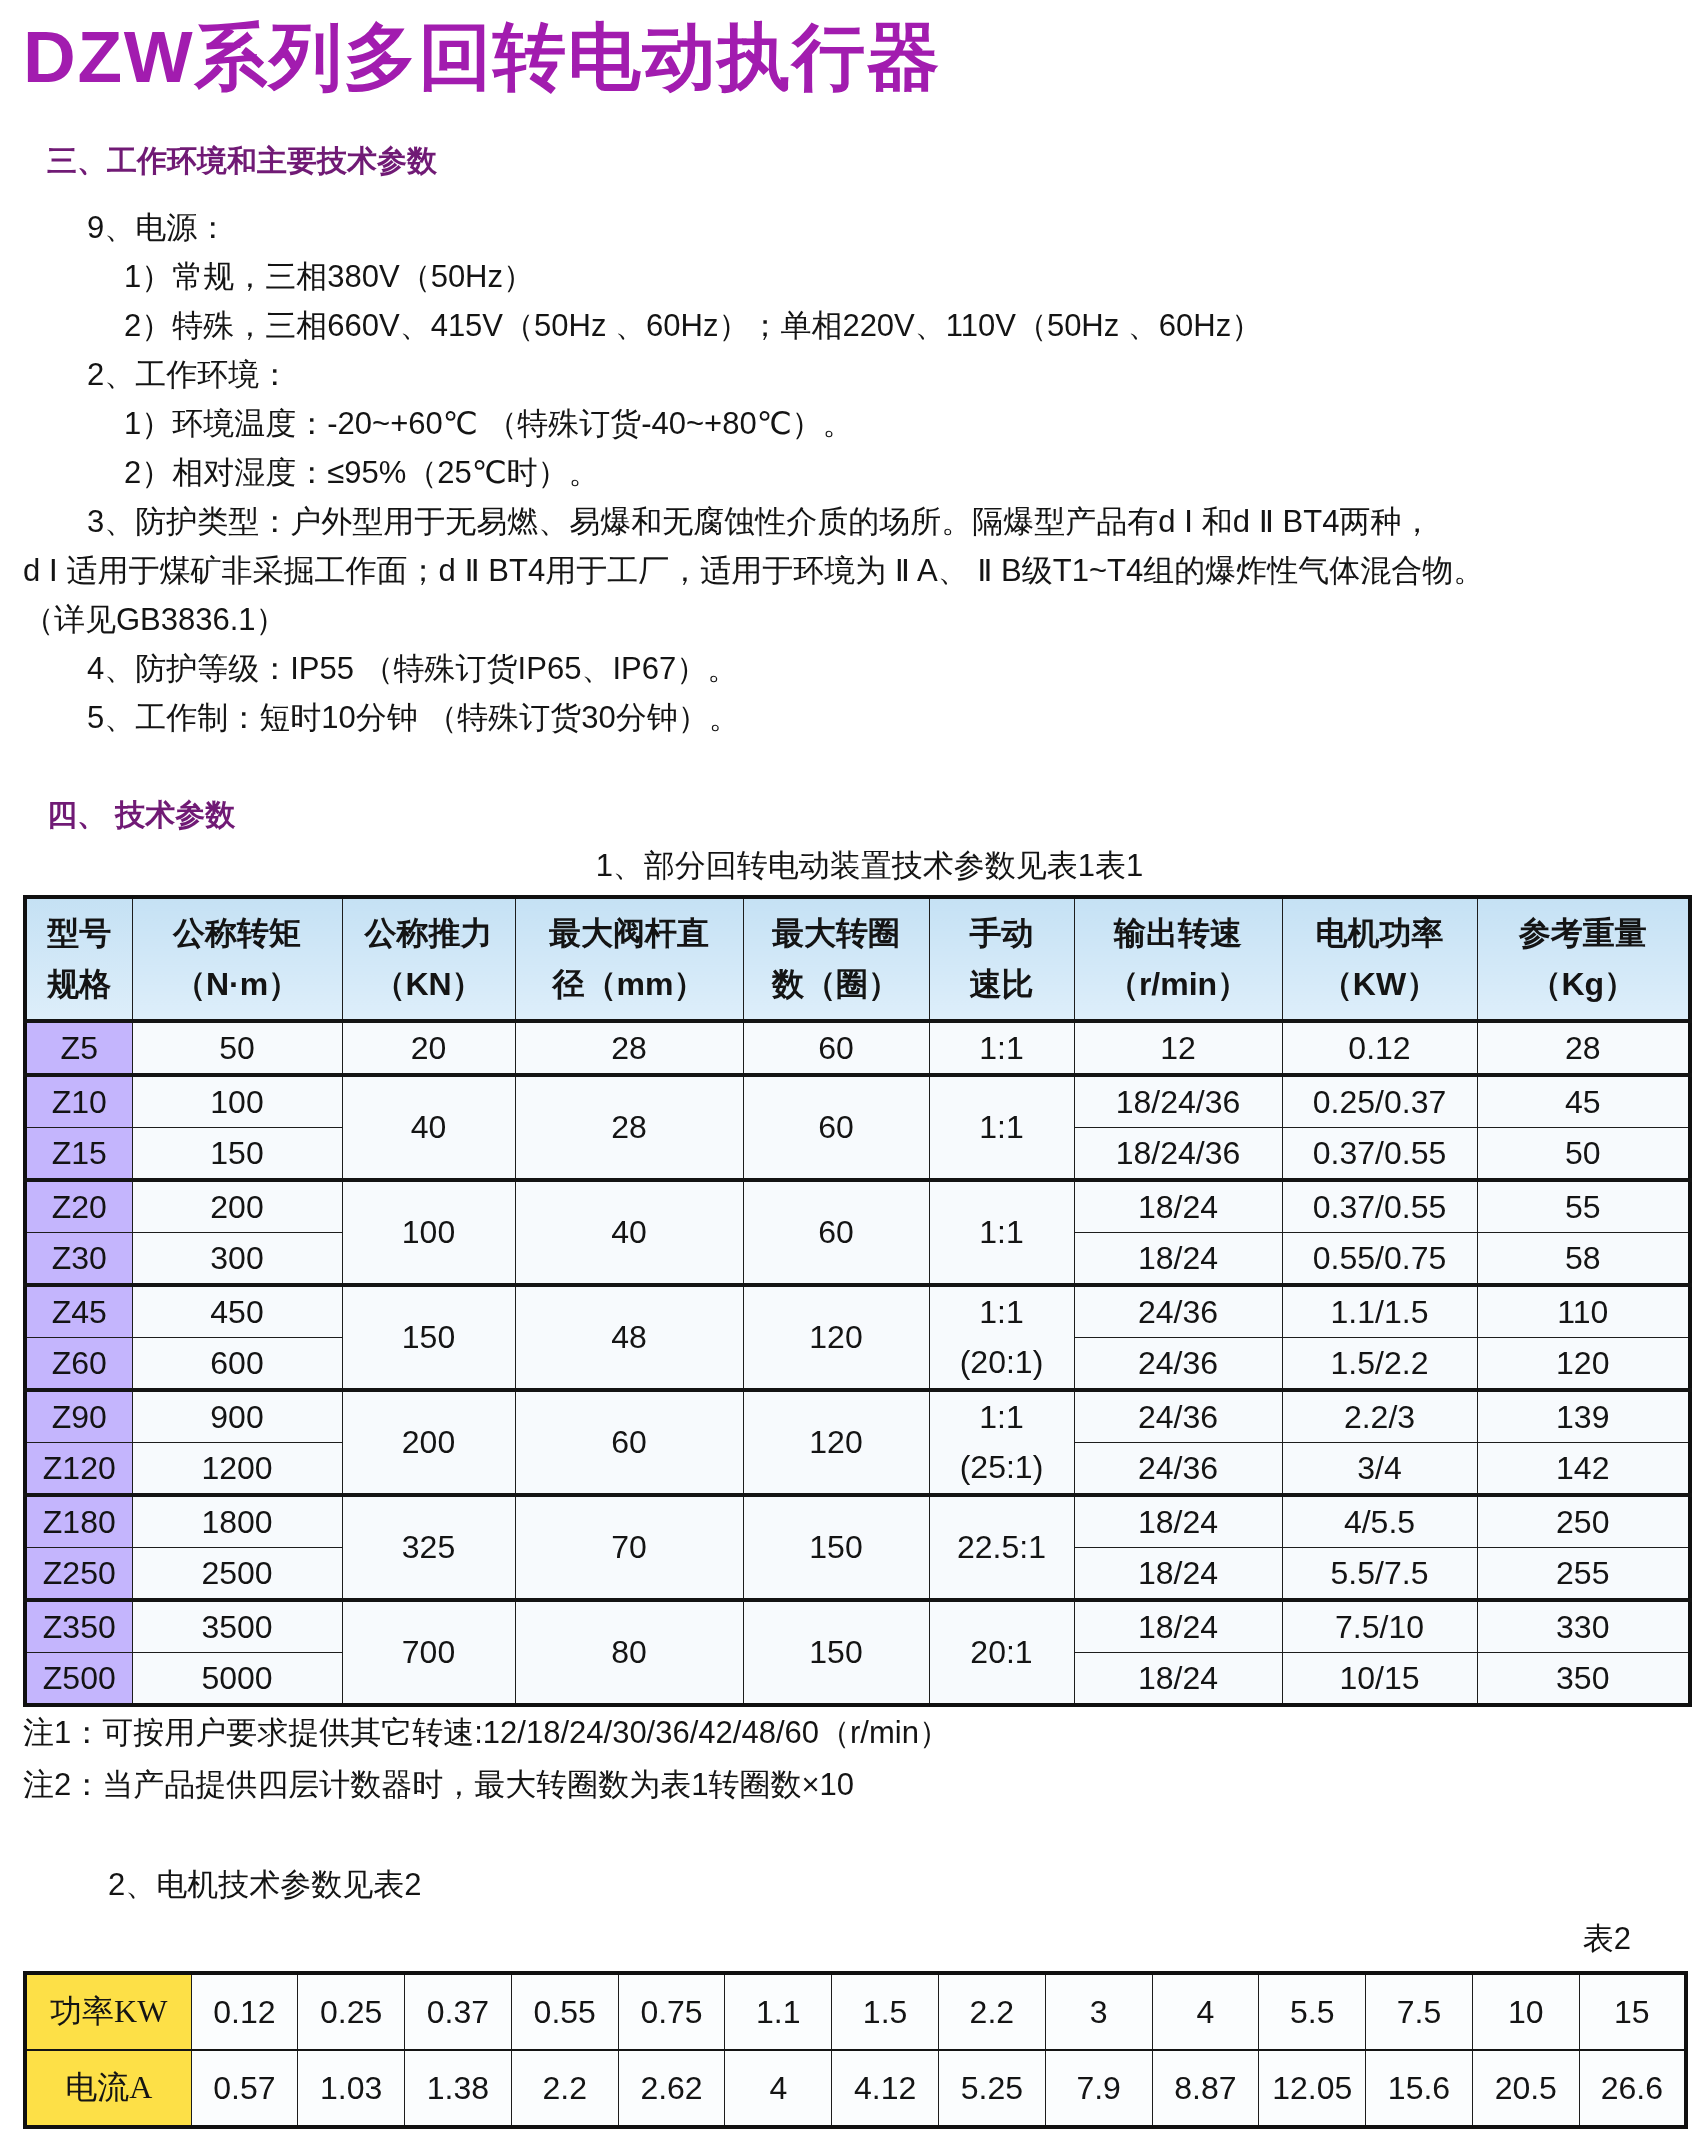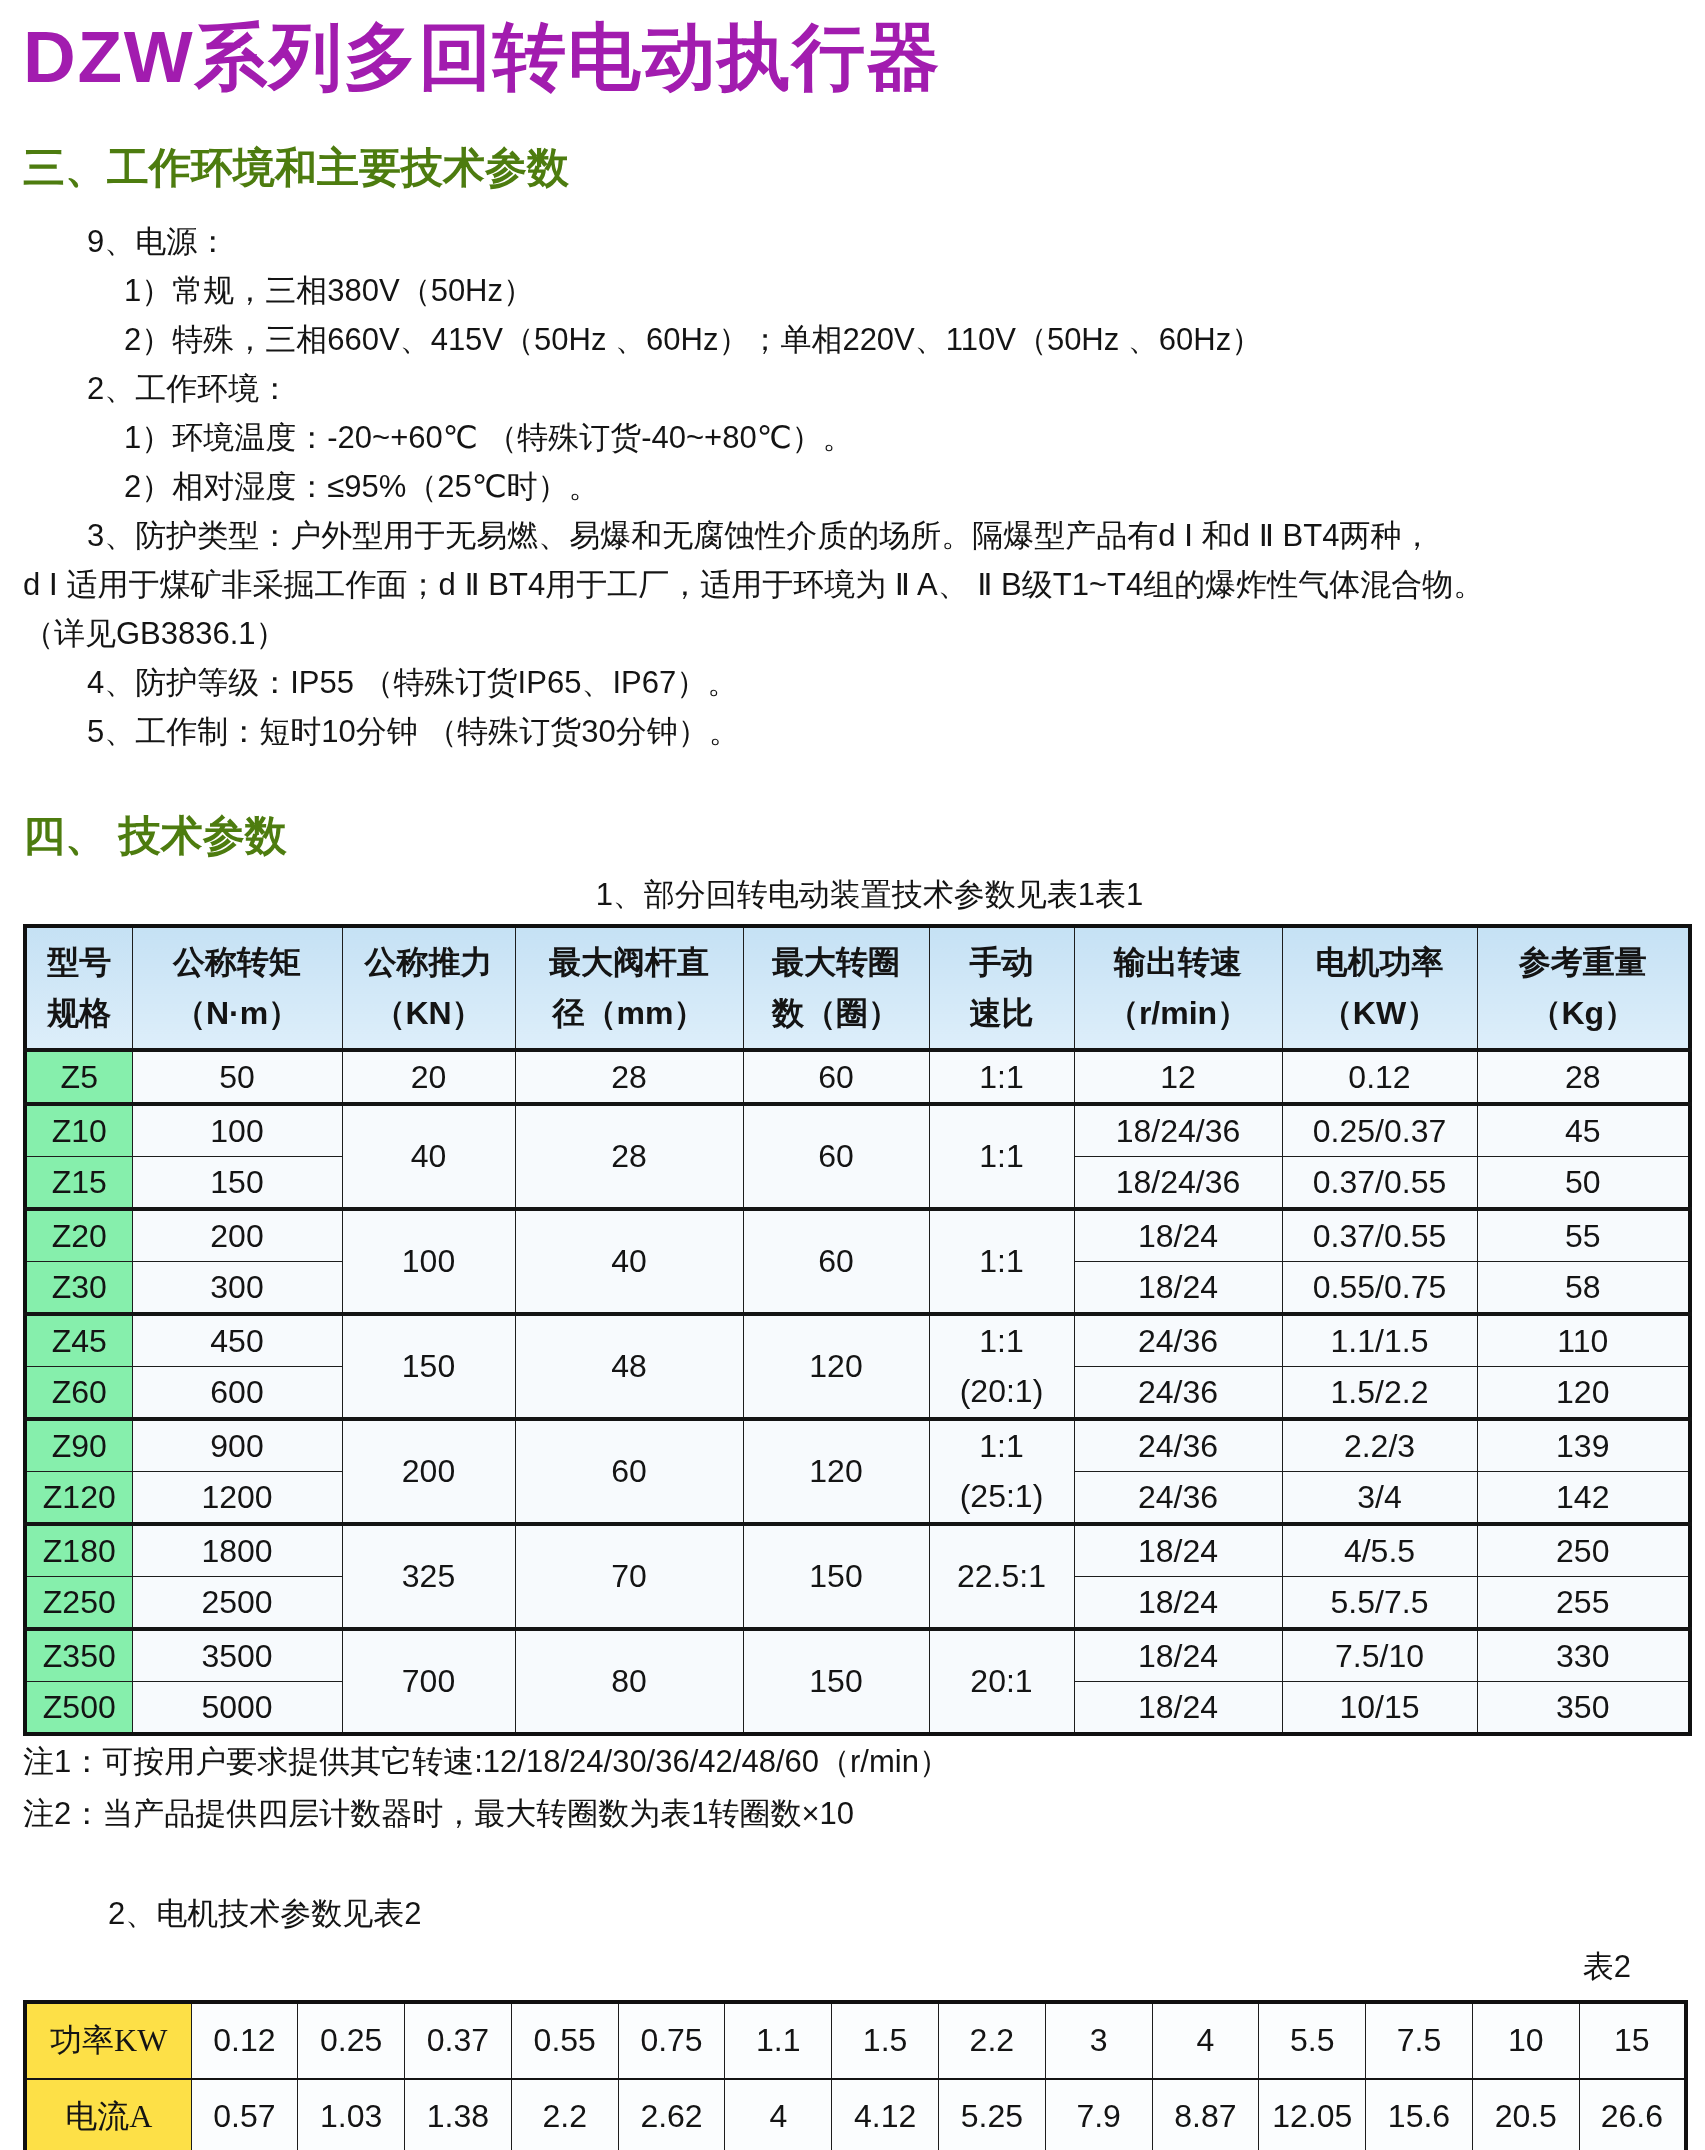--- a/index.html
+++ b/index.html
@@ -7,22 +7,22 @@
     width:1705px;height:2151px;overflow:hidden;
     font-family:"Liberation Sans","DejaVu Sans",sans-serif;
     color:#141414;
   }
   .page{padding:16px 20px 0 23px;}
   .title{
     margin:0;color:#a21caf;font-size:73px;font-weight:bold;
     letter-spacing:1.7px;line-height:1.12;
   }
   .sec{
-    color:#4d7c0f;font-size:42px;font-weight:bold;
-    margin:45px 0 0 0;line-height:1.2;
+    color:#701a75;font-size:30px;font-weight:bold;
+    margin:45px 0 0 24px;line-height:1.2;
   }
   .sec4{margin-top:55px;}
   .spec{margin-top:24px;font-size:31px;line-height:49px;}
   .line{white-space:nowrap;}
   .ind0{padding-left:0;}
   .ind1{padding-left:64px;}
   .ind2{padding-left:101px;}
   .cap-row{
     display:flex;justify-content:center;align-items:flex-end;
     margin-top:12.5px;padding:0 54px 0 85px;font-size:31px;
@@ -33,21 +33,21 @@
   th,td{
     border:1.7px solid #1d1d1d;text-align:center;vertical-align:middle;
     padding:0 2.3px;overflow:hidden;
   }
   .t1 thead th{
     background:linear-gradient(180deg,#c5e1f4 0%,#ddeefa 100%);
     font-weight:bold;font-size:32px;white-space:pre-line;
     height:120px;line-height:1.6;border-bottom:4px solid #141414;
   }
   .t1 td{height:50px;background:#f7fafd;}
-  td.model{background:#86efac;}
+  td.model{background:#c4b5fd;}
   tr.gs td{border-top:4px solid #141414;}
   td.ratio2{white-space:pre-line;line-height:1.55;}
   .notes{font-size:31px;line-height:52px;}
   .cap2{margin-top:53px;padding-left:85px;font-size:31px;}
   .lbl2{text-align:right;padding-right:54px;font-size:31px;margin-top:11.4px;}
   .t2 td{height:74px;background:#fbfdfe;}
   .t2 td.model{background:#fde047;font-size:32px;font-family:Liberation Serif, serif;}
   .t2 tr.second td{border-top:2.8px solid #141414;}
 </style>
 </head>

